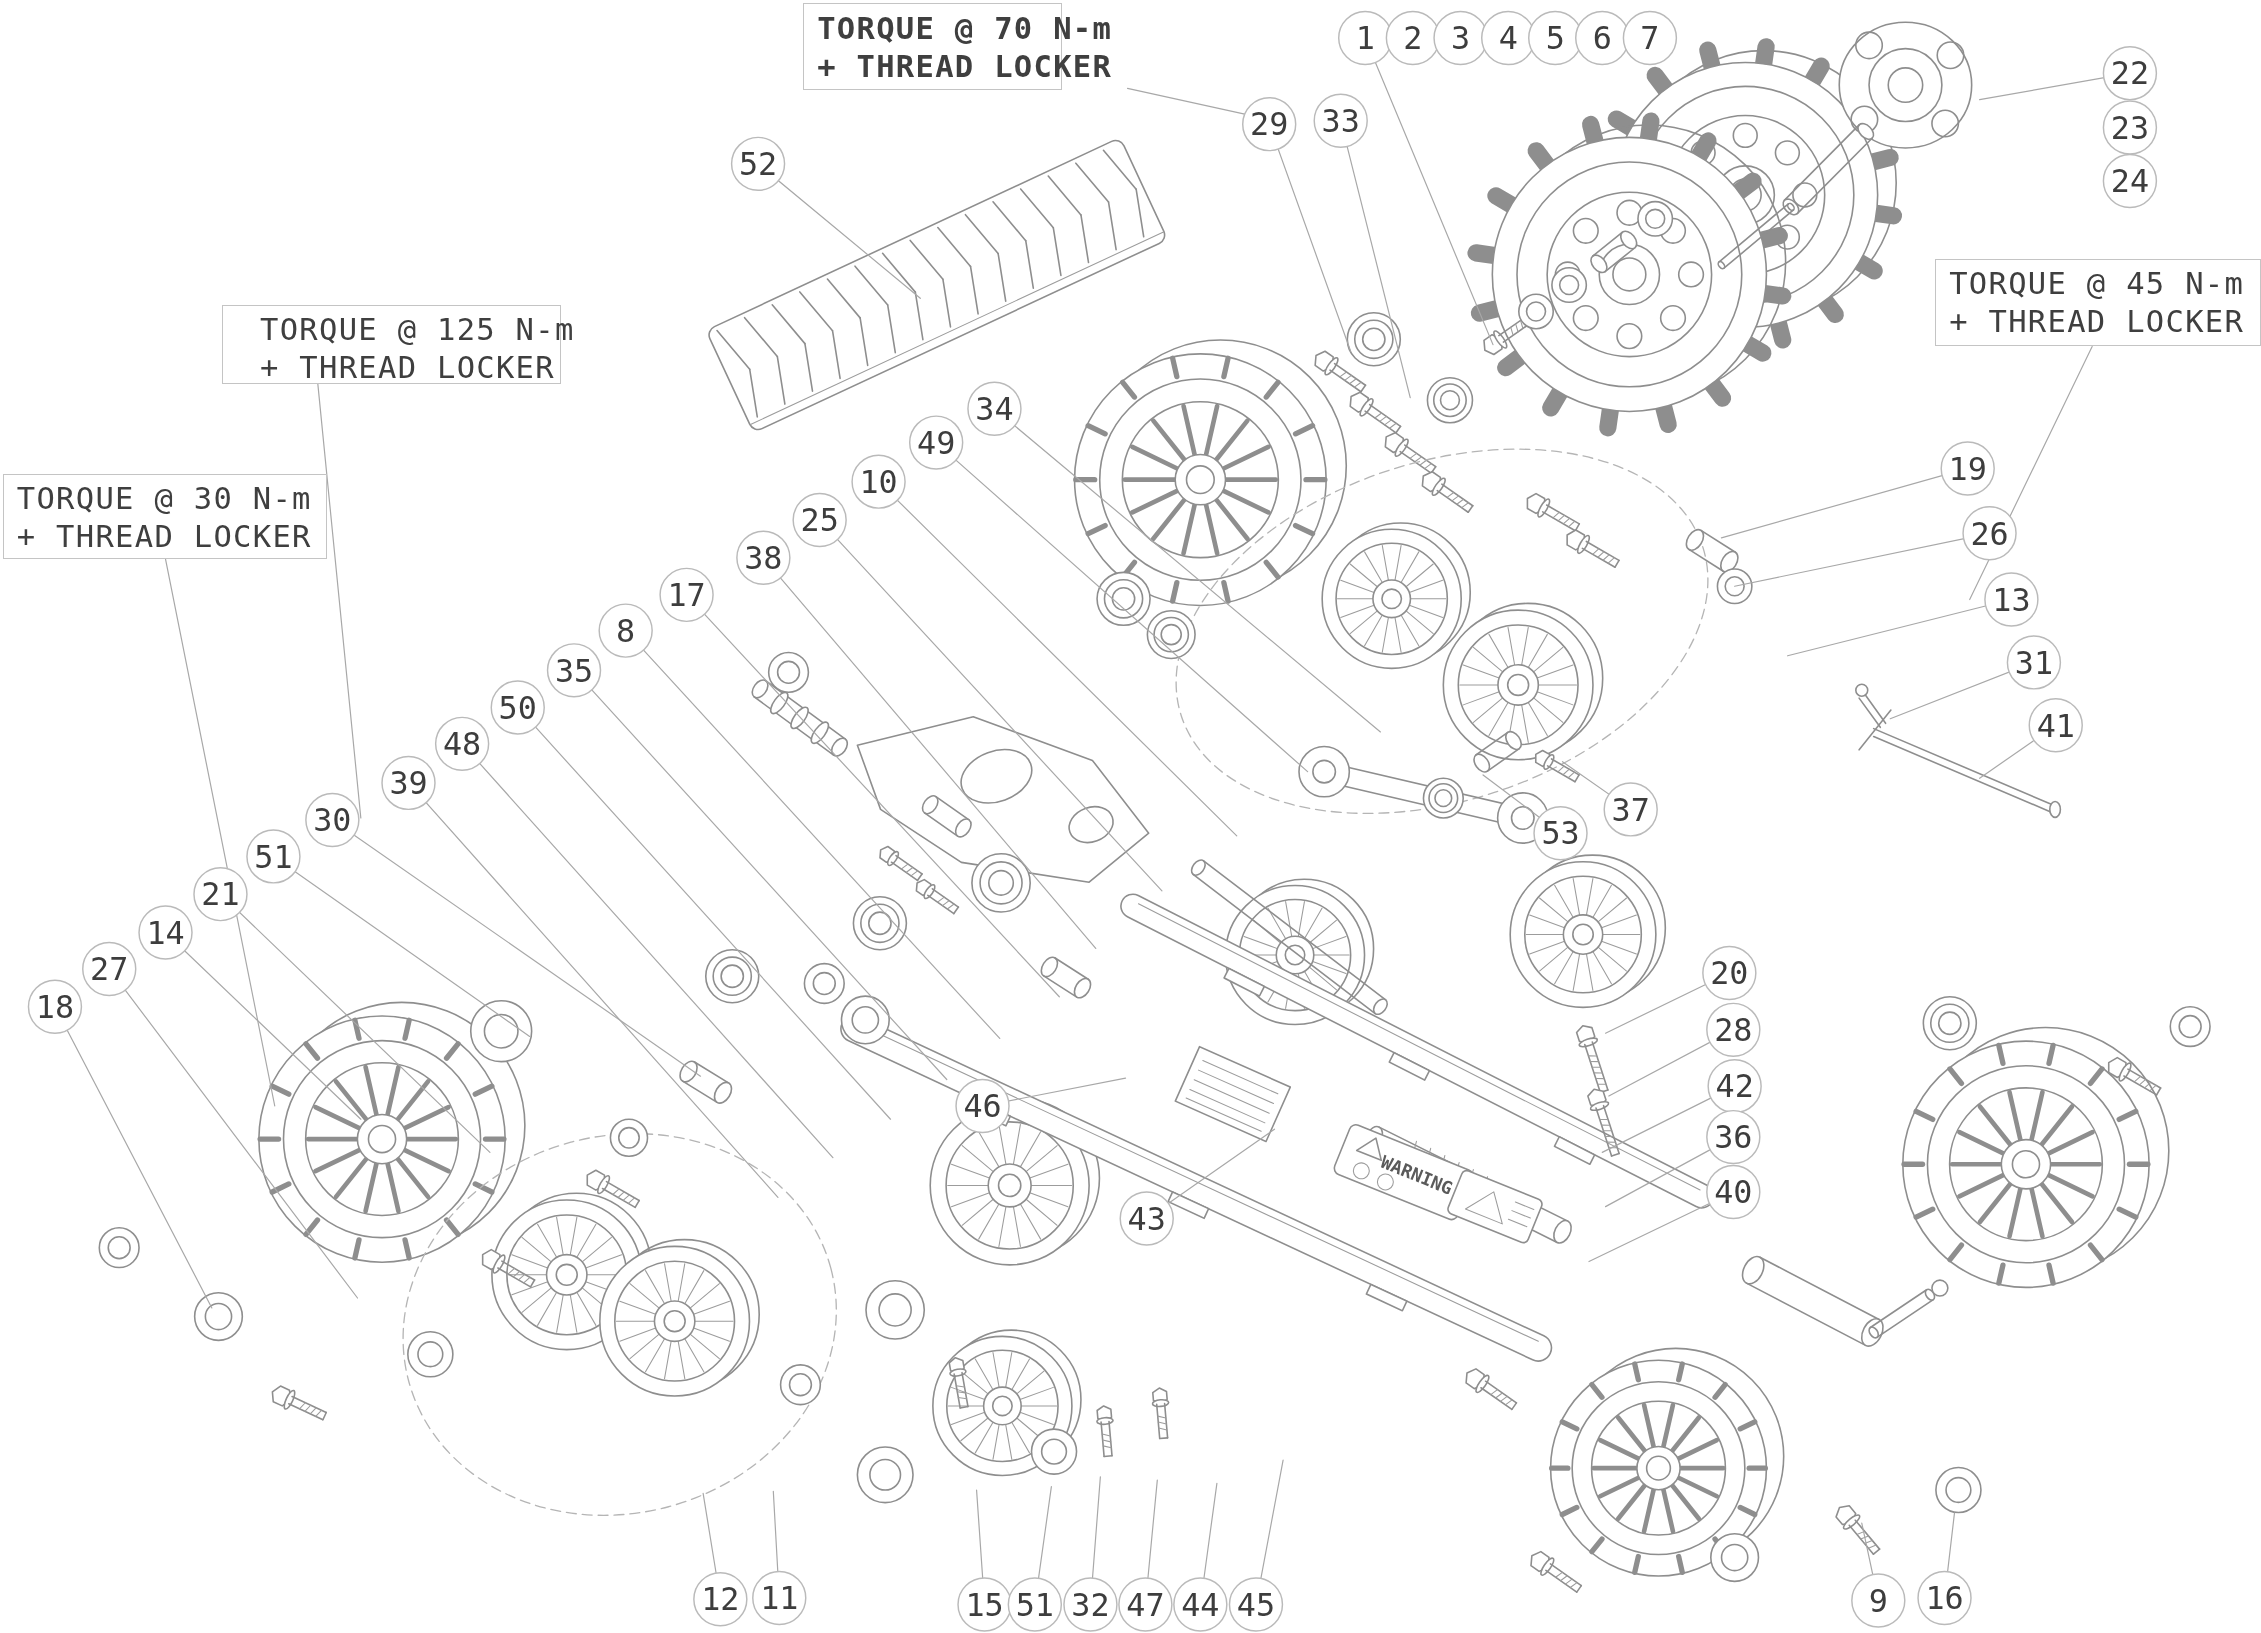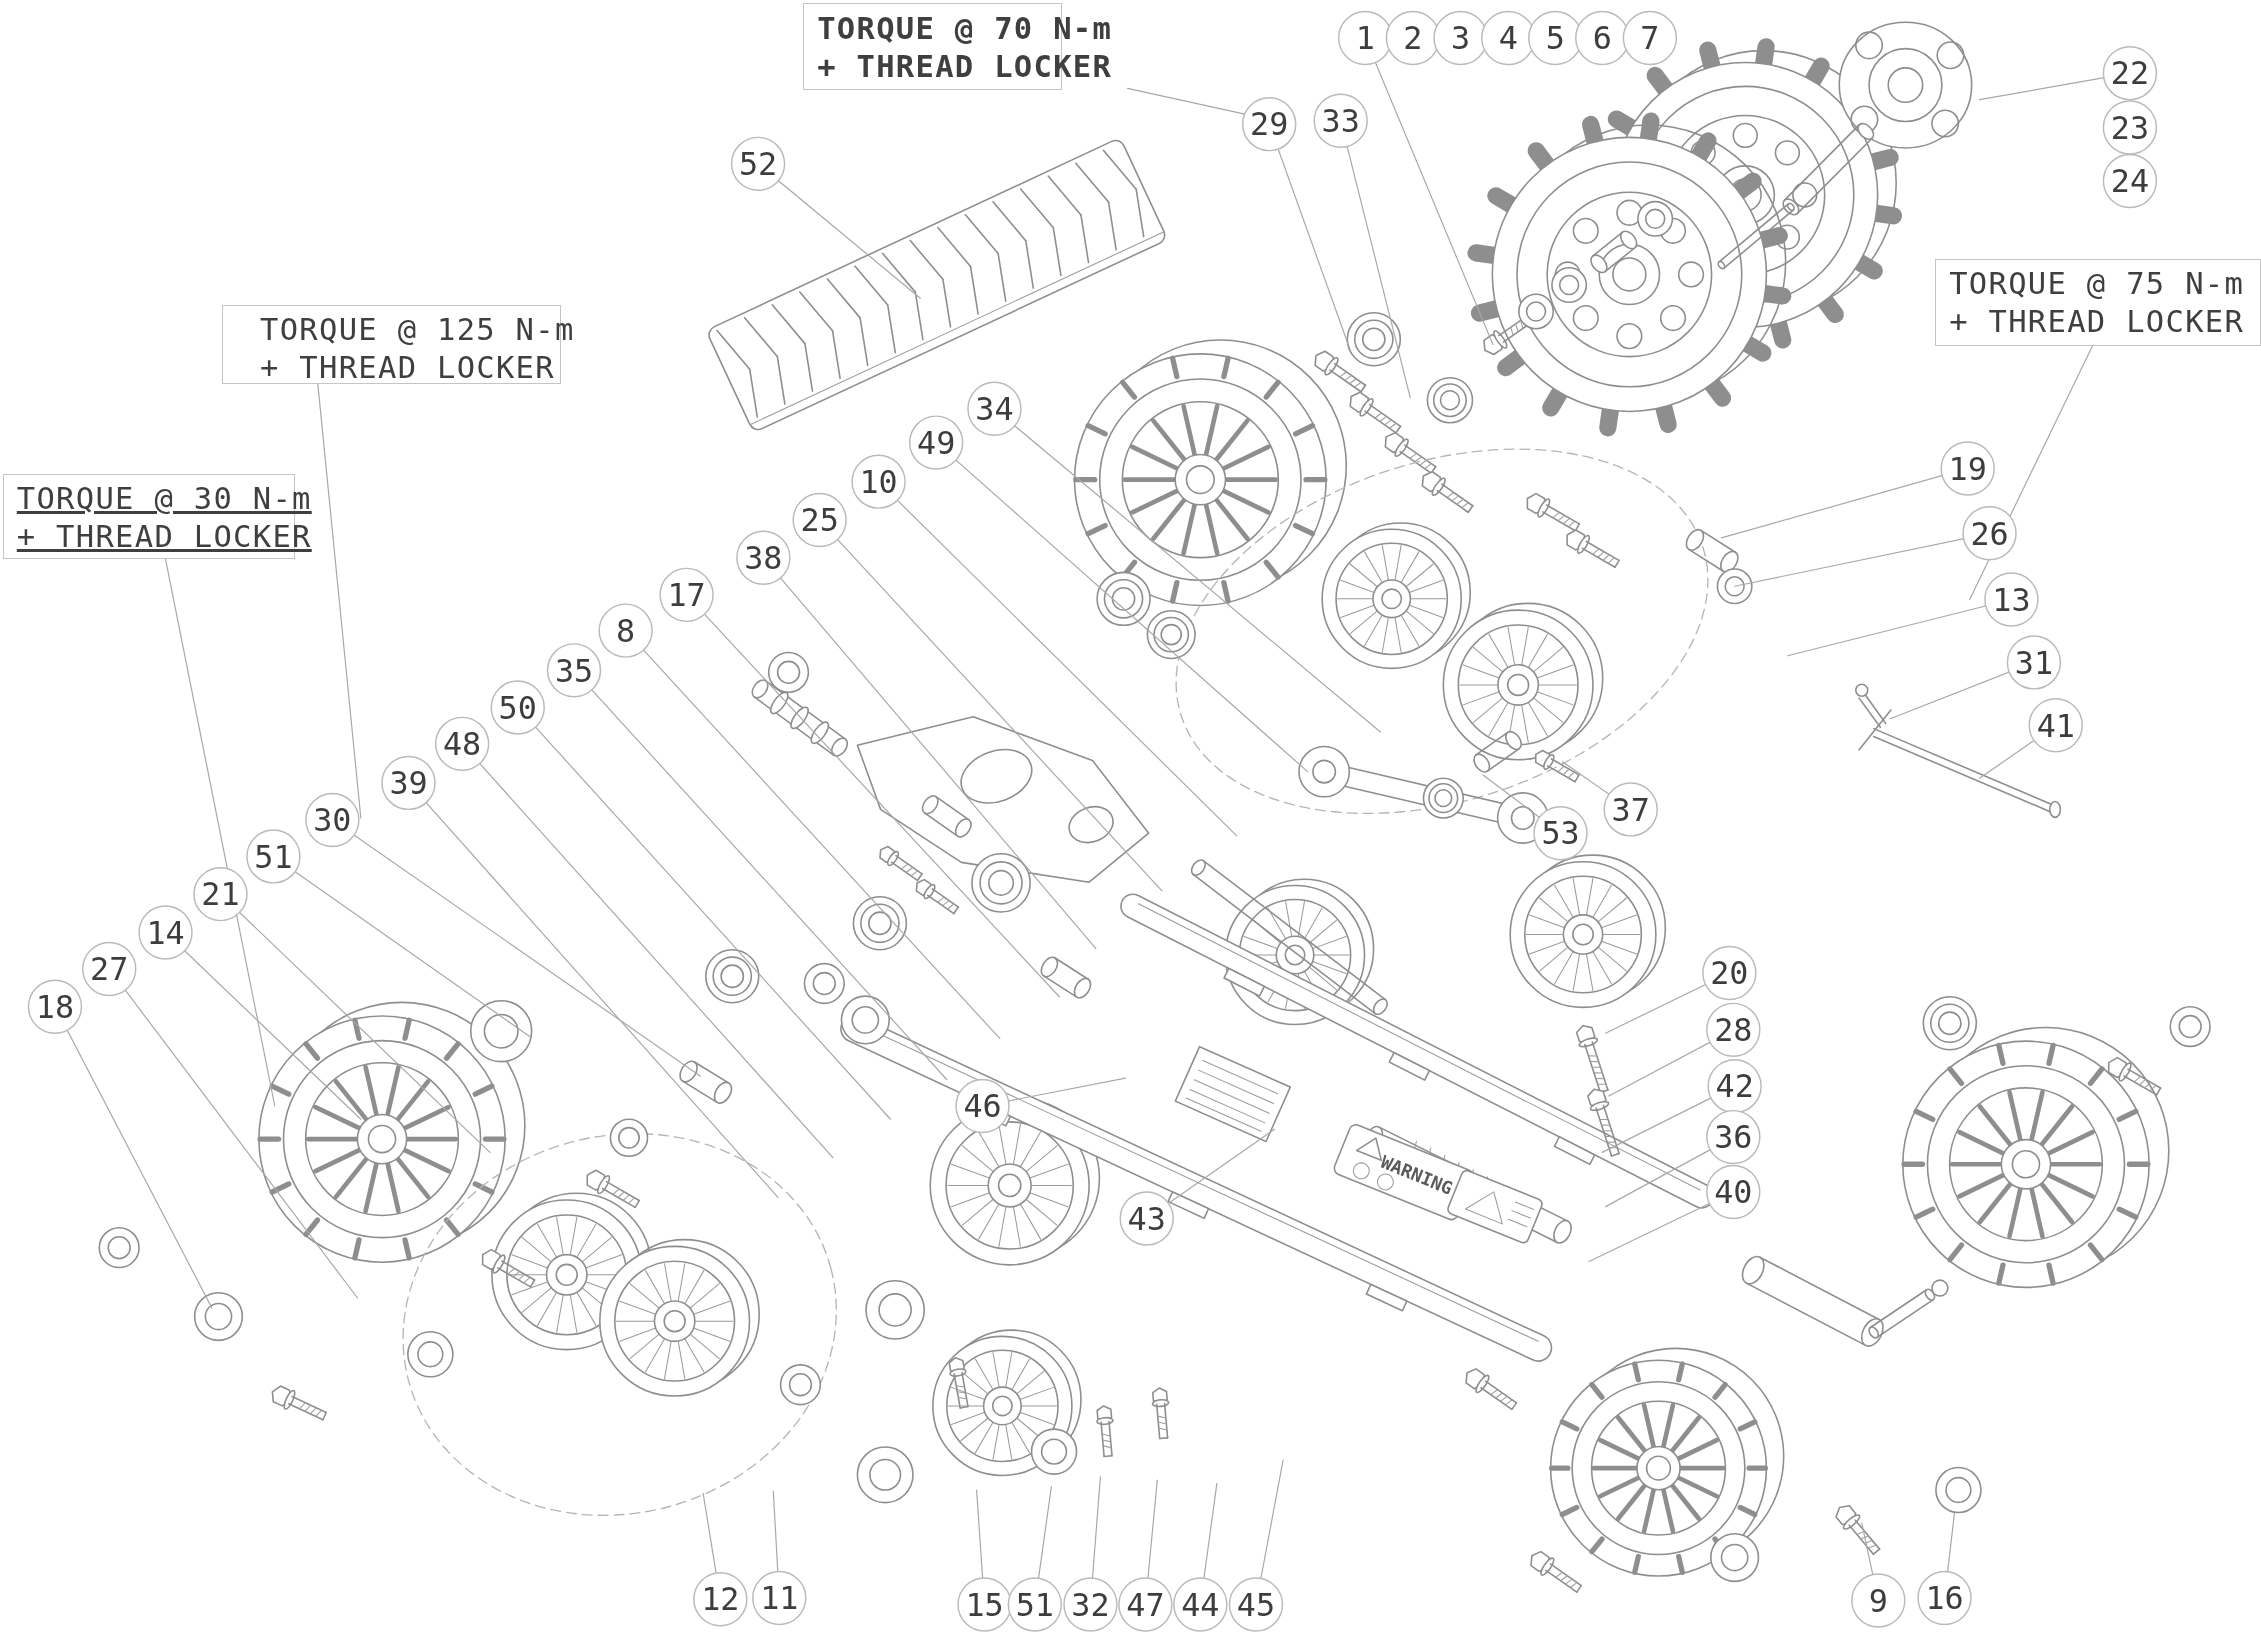--- a/index.html
+++ b/index.html
@@ -1264,16 +1264,16 @@
         </g>
         <g>
           <circle cx="2937" cy="2413" r="40" class="co"></circle>
           <text x="2937" y="2430" class="cn">16</text>
         </g>
       </g>
     </svg>
 
   <div class="tlabel" style="left: 803px; top: 3.3px; width: 259px; height: 87px; font-weight: bold;"><span>TORQUE @ 70 N-m</span><br><span>+ THREAD LOCKER</span></div>
   <div class="tlabel" style="left: 222px; top: 305px; width: 339px; height: 79px; padding-left: 37px;"><span>TORQUE @ 125 N-m</span><br><span>+ THREAD LOCKER</span></div>
-  <div class="tlabel" style="left: 2.6px; top: 474px; width: 292px; height: 85px; text-decoration: underline;"><span>TORQUE @ 30 N-m</span><br><span>+ THREAD LOCKER</span></div>
-  <div class="tlabel" style="left: 1935px; top: 259px; width: 326px; height: 87px;"><span>TORQUE @ 75 N-m</span><br><span>+ THREAD LOCKER</span></div>
+  <div class="tlabel" style="left: 2.6px; top: 474px; width: 324px; height: 85px;"><span>TORQUE @ 30 N-m</span><br><span>+ THREAD LOCKER</span></div>
+  <div class="tlabel" style="left: 1935px; top: 259px; width: 326px; height: 87px;"><span>TORQUE @ 45 N-m</span><br><span>+ THREAD LOCKER</span></div>
 </div>
 
 
 </body></html>

